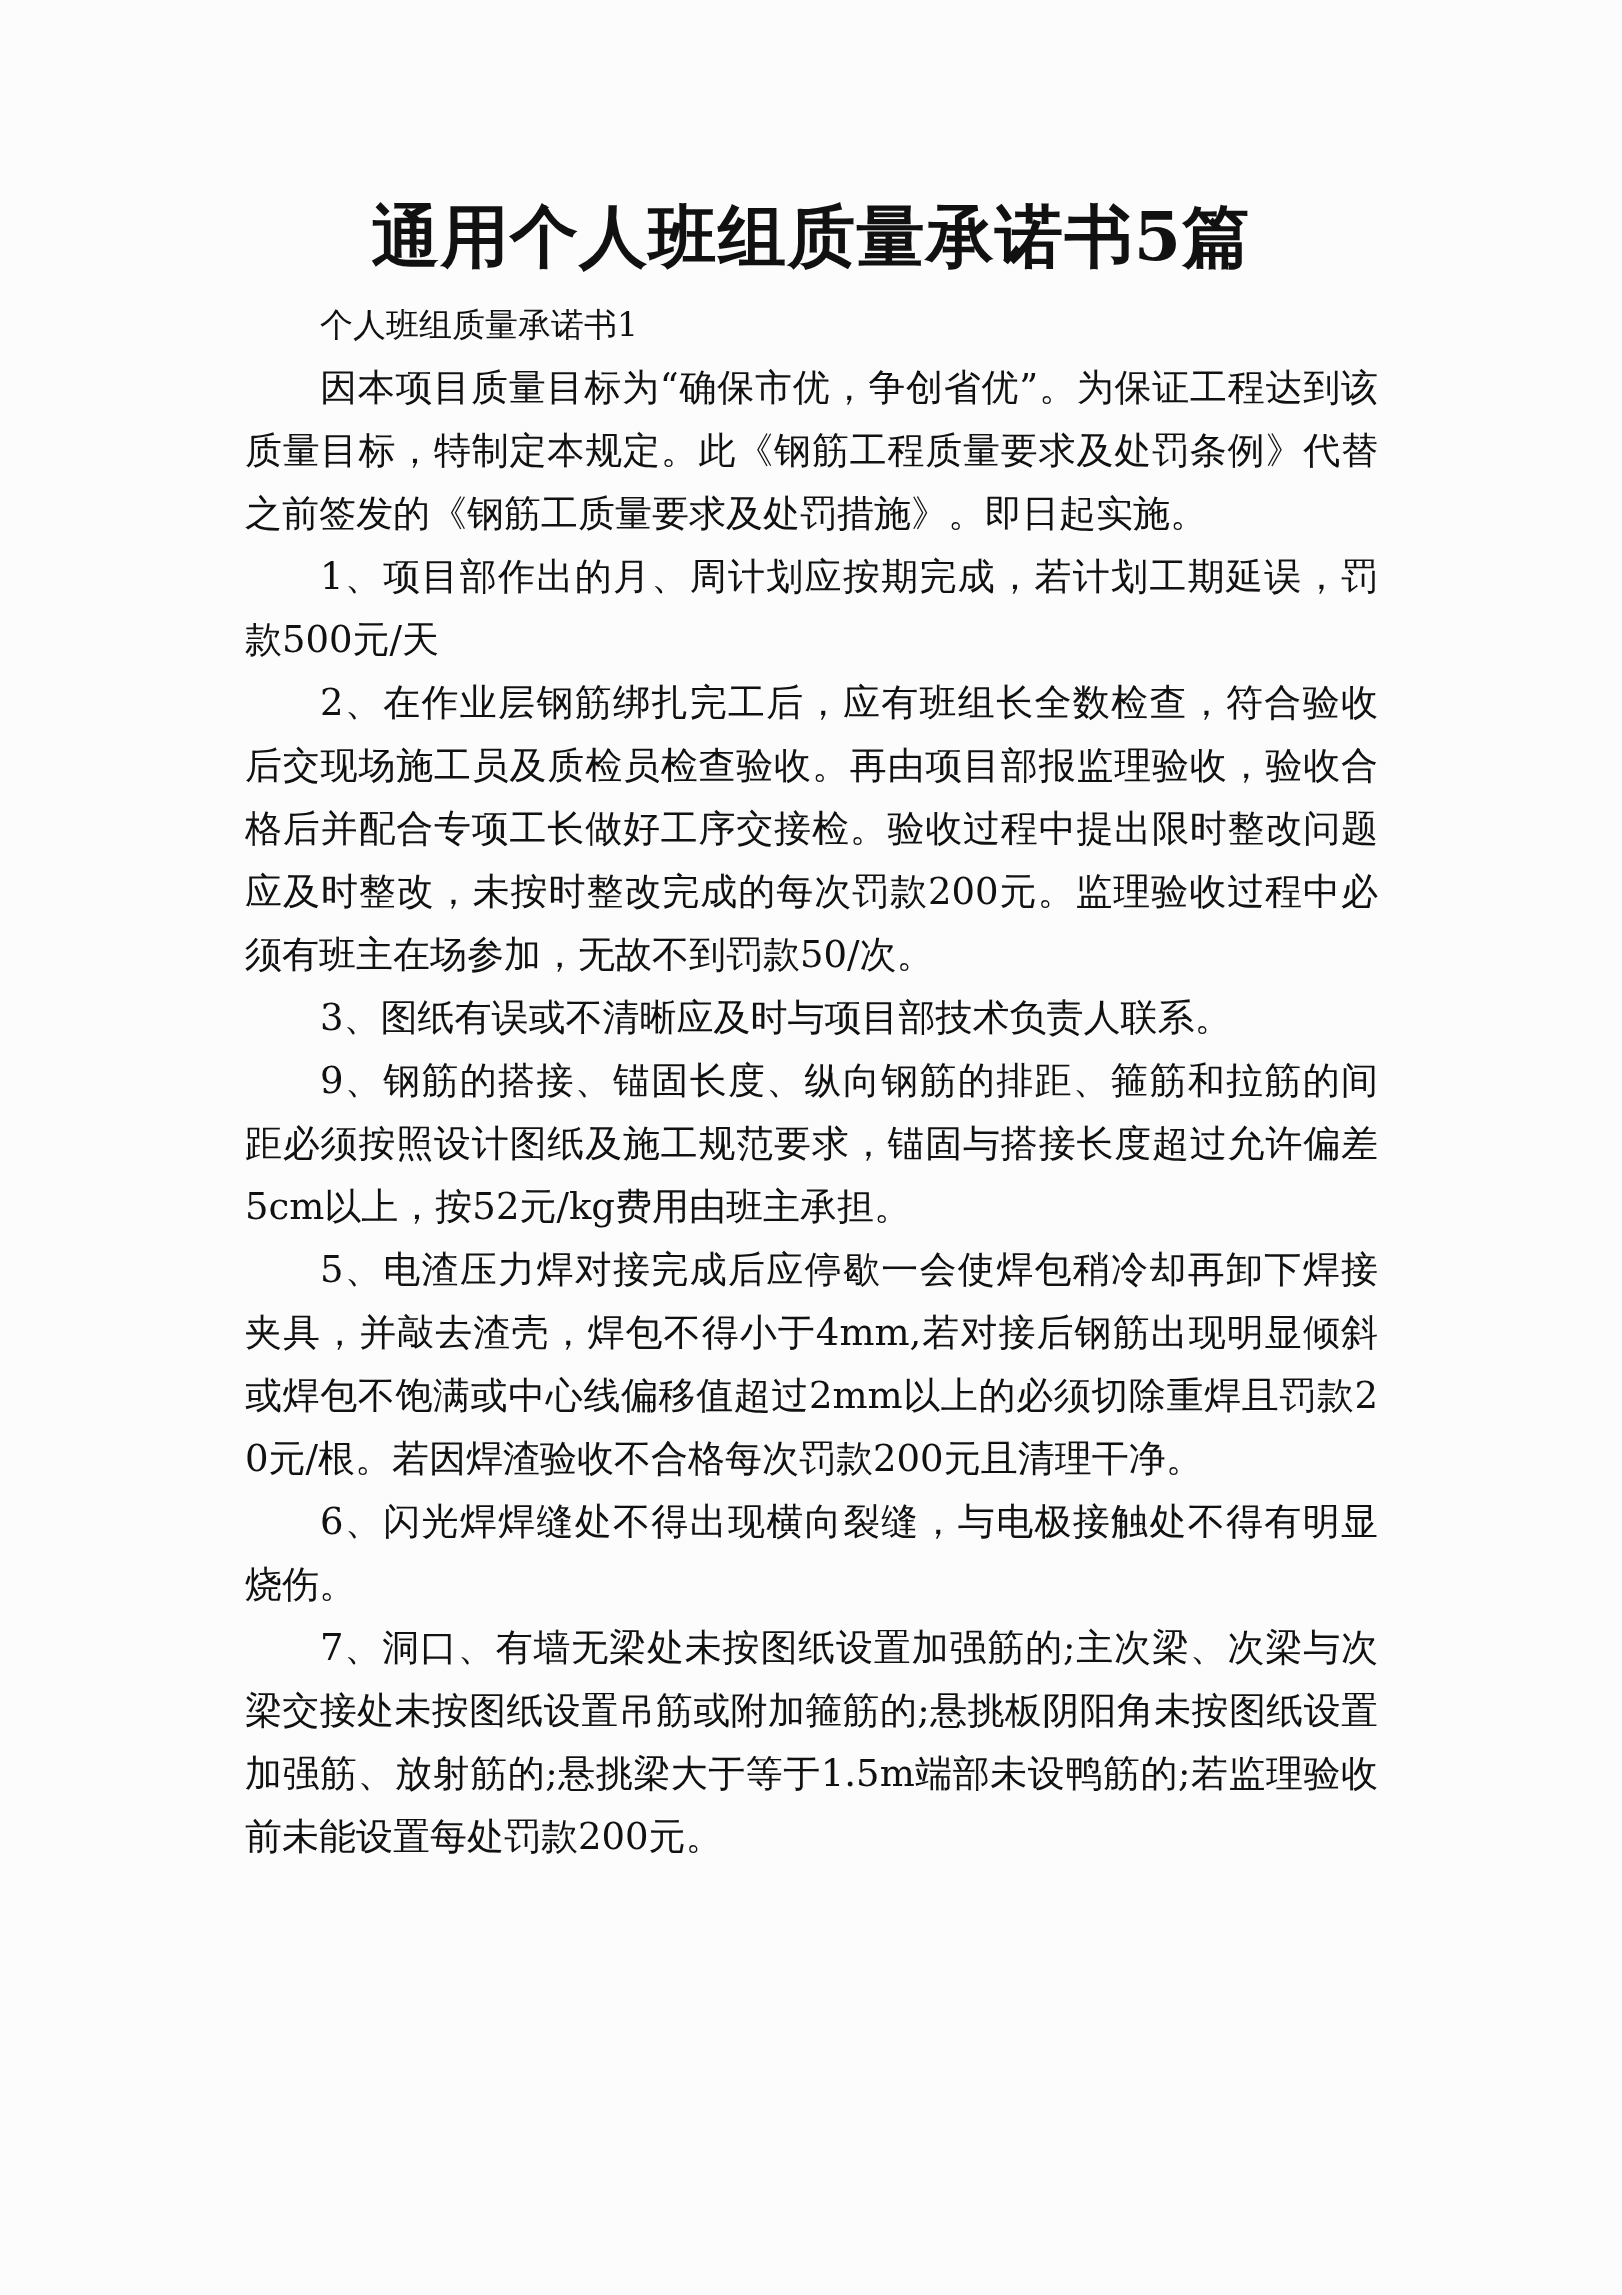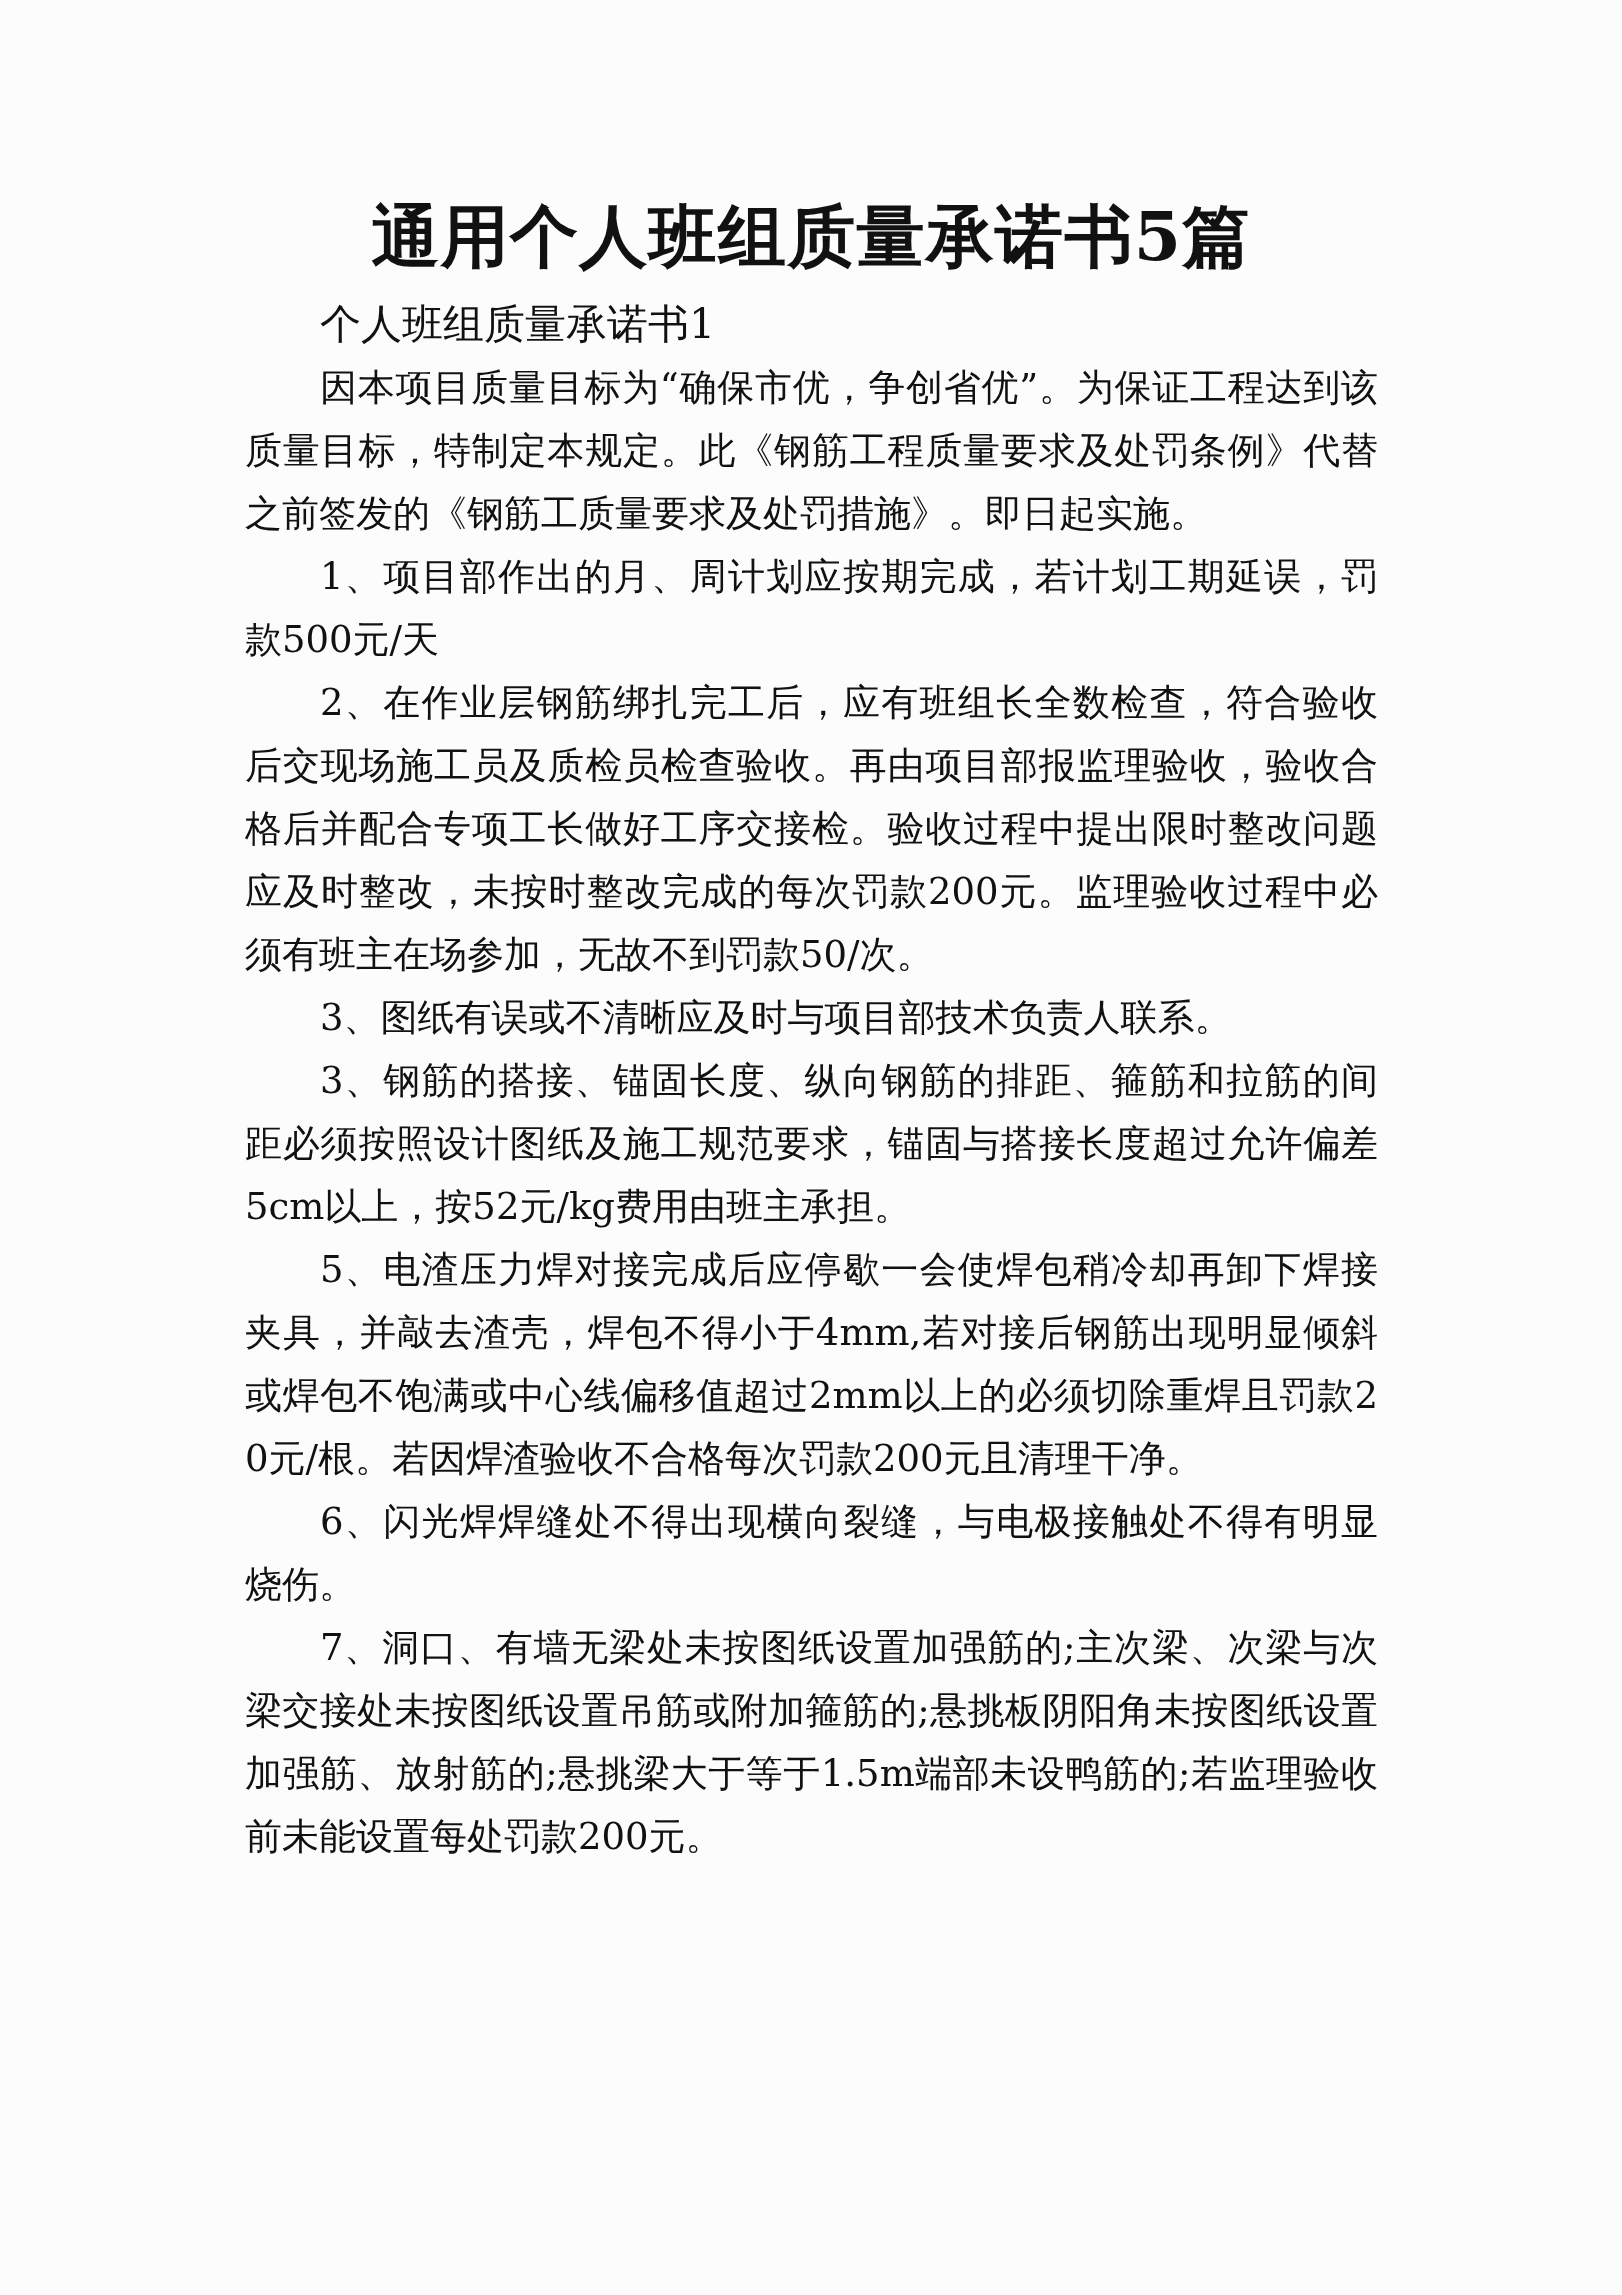--- a/index.html
+++ b/index.html
@@ -43,36 +43,36 @@
       margin: 0;
       font-size: 37px;
       line-height: 63px;
       text-indent: 75px;
       text-align: justify;
       text-align-last: left;
       word-break: break-all;
     }
     .subtitle {
       margin: 0;
-      font-size: 41px;
+      font-size: 33px;
       line-height: 63px;
       text-indent: 75px;
     }
   </style>
 </head>
 <body>
 
 <div class="page">
   <h1 class="title">通用个人班组质量承诺书5篇</h1>
 
   <div class="body-text">
     <p class="subtitle">个人班组质量承诺书1</p>
     <p class="para">因本项目质量目标为“确保市优，争创省优”。为保证工程达到该质量目标，特制定本规定。此《钢筋工程质量要求及处罚条例》代替之前签发的《钢筋工质量要求及处罚措施》。即日起实施。</p>
     <p class="para">1、项目部作出的月、周计划应按期完成，若计划工期延误，罚款500元/天</p>
     <p class="para">2、在作业层钢筋绑扎完工后，应有班组长全数检查，符合验收后交现场施工员及质检员检查验收。再由项目部报监理验收，验收合格后并配合专项工长做好工序交接检。验收过程中提出限时整改问题应及时整改，未按时整改完成的每次罚款200元。监理验收过程中必须有班主在场参加，无故不到罚款50/次。</p>
     <p class="para">3、图纸有误或不清晰应及时与项目部技术负责人联系。</p>
-    <p class="para">3、钢筋的搭接、锚固长度、纵向钢筋的排距、箍筋和拉筋的间距必须按照设计图纸及施工规范要求，锚固与搭接长度超过允许偏差5cm以上，按52元/kg费用由班主承担。</p>
+    <p class="para">9、钢筋的搭接、锚固长度、纵向钢筋的排距、箍筋和拉筋的间距必须按照设计图纸及施工规范要求，锚固与搭接长度超过允许偏差5cm以上，按52元/kg费用由班主承担。</p>
     <p class="para">5、电渣压力焊对接完成后应停歇一会使焊包稍冷却再卸下焊接夹具，并敲去渣壳，焊包不得小于4mm,若对接后钢筋出现明显倾斜或焊包不饱满或中心线偏移值超过2mm以上的必须切除重焊且罚款20元/根。若因焊渣验收不合格每次罚款200元且清理干净。</p>
     <p class="para">6、闪光焊焊缝处不得出现横向裂缝，与电极接触处不得有明显烧伤。</p>
     <p class="para">7、洞口、有墙无梁处未按图纸设置加强筋的;主次梁、次梁与次梁交接处未按图纸设置吊筋或附加箍筋的;悬挑板阴阳角未按图纸设置加强筋、放射筋的;悬挑梁大于等于1.5m端部未设鸭筋的;若监理验收前未能设置每处罚款200元。</p>
   </div>
 </div>
 
 
 </body></html>

